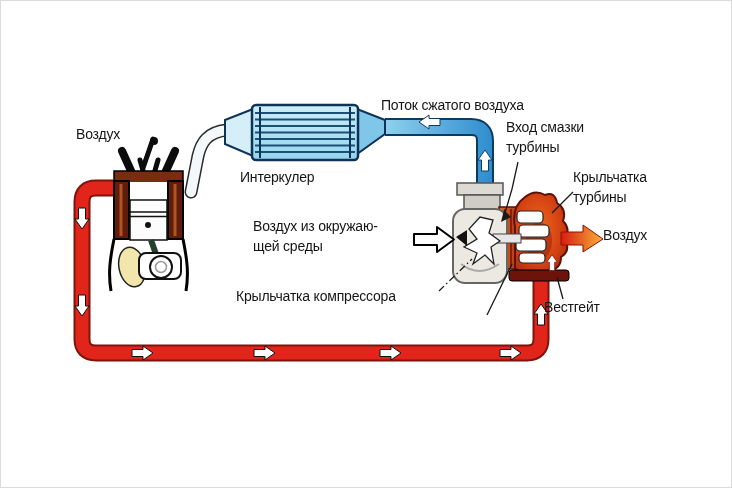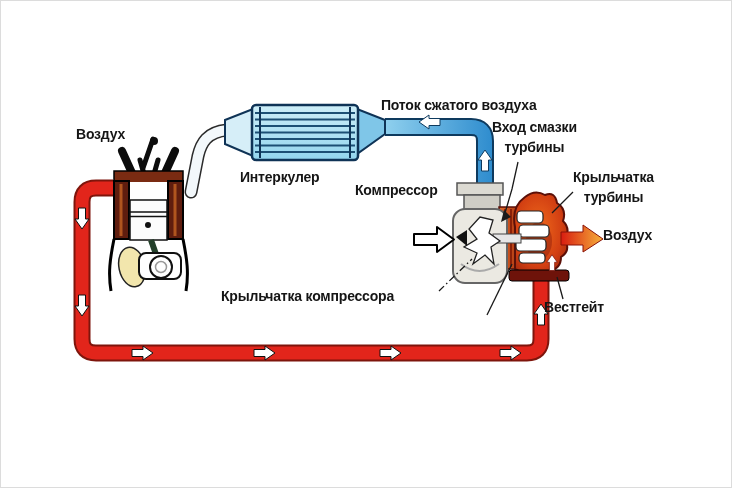--- a/index.html
+++ b/index.html
@@ -4,22 +4,22 @@
 <style>
   html,body{margin:0;padding:0;background:#fff;}
   .canvas{
     position:relative;width:732px;height:488px;background:#ffffff;
     border:1px solid #dcdcdc;box-sizing:border-box;overflow:hidden;
     font-family:"Liberation Sans", sans-serif;
   }
   svg{position:absolute;left:0;top:0;}
   .lbl{
     position:absolute;
-    font-weight:bold;font-size:14px;line-height:20px;
-    color:#151515;white-space:pre-line;letter-spacing:-0.2px;text-align:center;
+    font-weight:normal;font-size:14px;line-height:20px;
+    color:#151515;white-space:pre-line;letter-spacing:-0.2px;
   }
 </style>
 </head>
 <body>
 
 <div class="canvas">
 
   <svg width="732" height="488" viewBox="0 0 732 488">
     <defs>
       <path id="flow-arrow" d="M -10 -3.5 L 1 -3.5 L 1 -7 L 11 0 L 1 7 L 1 3.5 L -10 3.5 Z"></path>
@@ -178,22 +178,23 @@
       <line x1="572" y1="191" x2="551" y2="212"></line>
       <line x1="438" y1="290" x2="471" y2="258" stroke-dasharray="7 3 1.5 3"></line>
       <line x1="486" y1="314" x2="511" y2="263"></line>
       <line x1="562" y1="298" x2="556" y2="276"></line>
     </g>
   </svg>
 
   <div class="lbl" style="left:75px;top:123px">Воздух</div>
   <div class="lbl" style="left:239px;top:166px">Интеркулер</div>
   <div class="lbl" style="left:380px;top:94px">Поток сжатого воздуха</div>
-  <div class="lbl" style="left:491px;top:116px">Вход смазки
+  <div class="lbl" style="left:505px;top:116px">Вход смазки
 турбины</div>
-  <div class="lbl" style="left:354px;top:179px">Компрессор</div>
   <div class="lbl" style="left:572px;top:166px">Крыльчатка
 турбины</div>
+  <div class="lbl" style="left:252px;top:215px">Воздух из окружаю-
+щей среды</div>
   <div class="lbl" style="left:602px;top:224px">Воздух</div>
-  <div class="lbl" style="left:220px;top:285px">Крыльчатка компрессора</div>
+  <div class="lbl" style="left:235px;top:285px">Крыльчатка компрессора</div>
   <div class="lbl" style="left:543px;top:296px">Вестгейт</div>
 
 </div>
 
 </body></html>

